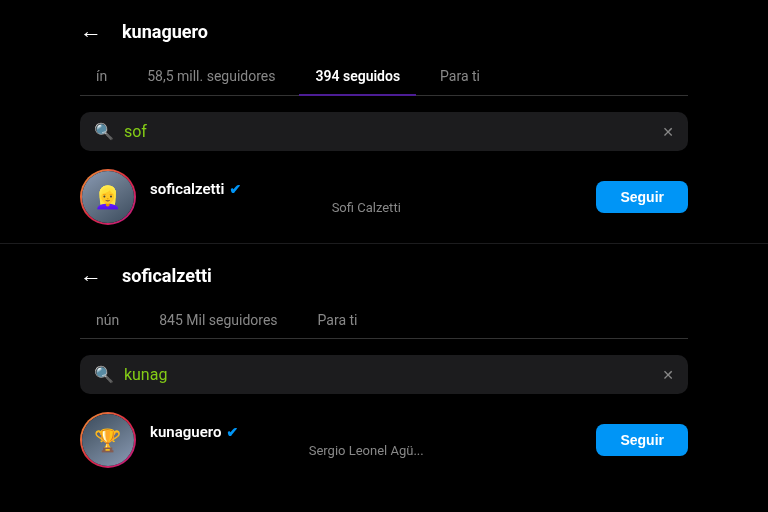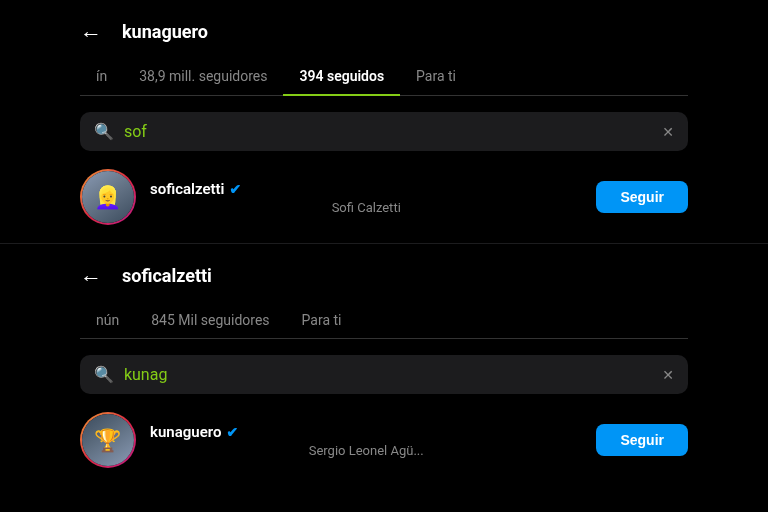--- a/index.html
+++ b/index.html
@@ -38,37 +38,37 @@
     }
 
     .username-title {
       font-size: 18px;
       font-weight: 700;
       color: #fff;
     }
 
     .tabs {
       display: flex;
-      gap: 0;
+      gap: 8px;
       border-bottom: 1px solid #333;
       margin-bottom: 16px;
       font-size: 14px;
     }
 
     .tab {
       padding: 10px 16px;
       color: #888;
       cursor: pointer;
       white-space: nowrap;
     }
 
     .tab.active {
       color: #fff;
       font-weight: 600;
-      border-bottom: 2px solid #84cc16;
+      border-bottom: 2px solid #4c1d95;
       margin-bottom: -1px;
     }
 
     .search-bar {
       display: flex;
       align-items: center;
       background: #1c1c1e;
       border-radius: 10px;
       padding: 10px 14px;
       margin-bottom: 18px;
@@ -186,21 +186,21 @@
 <body>
 
 <div class="panel panel-top">
   <div class="header">
     <span class="back-arrow">←</span>
     <span class="username-title">kunaguero</span>
   </div>
 
   <div class="tabs">
     <div class="tab">ín</div>
-    <div class="tab">38,9 mill. seguidores</div>
+    <div class="tab">58,5 mill. seguidores</div>
     <div class="tab active">394 seguidos</div>
     <div class="tab">Para ti</div>
   </div>
 
   <div class="search-bar">
     <span class="search-icon-char">🔍</span>
     <span class="search-input-display">sof</span>
     <span class="search-clear">✕</span>
   </div>
 

